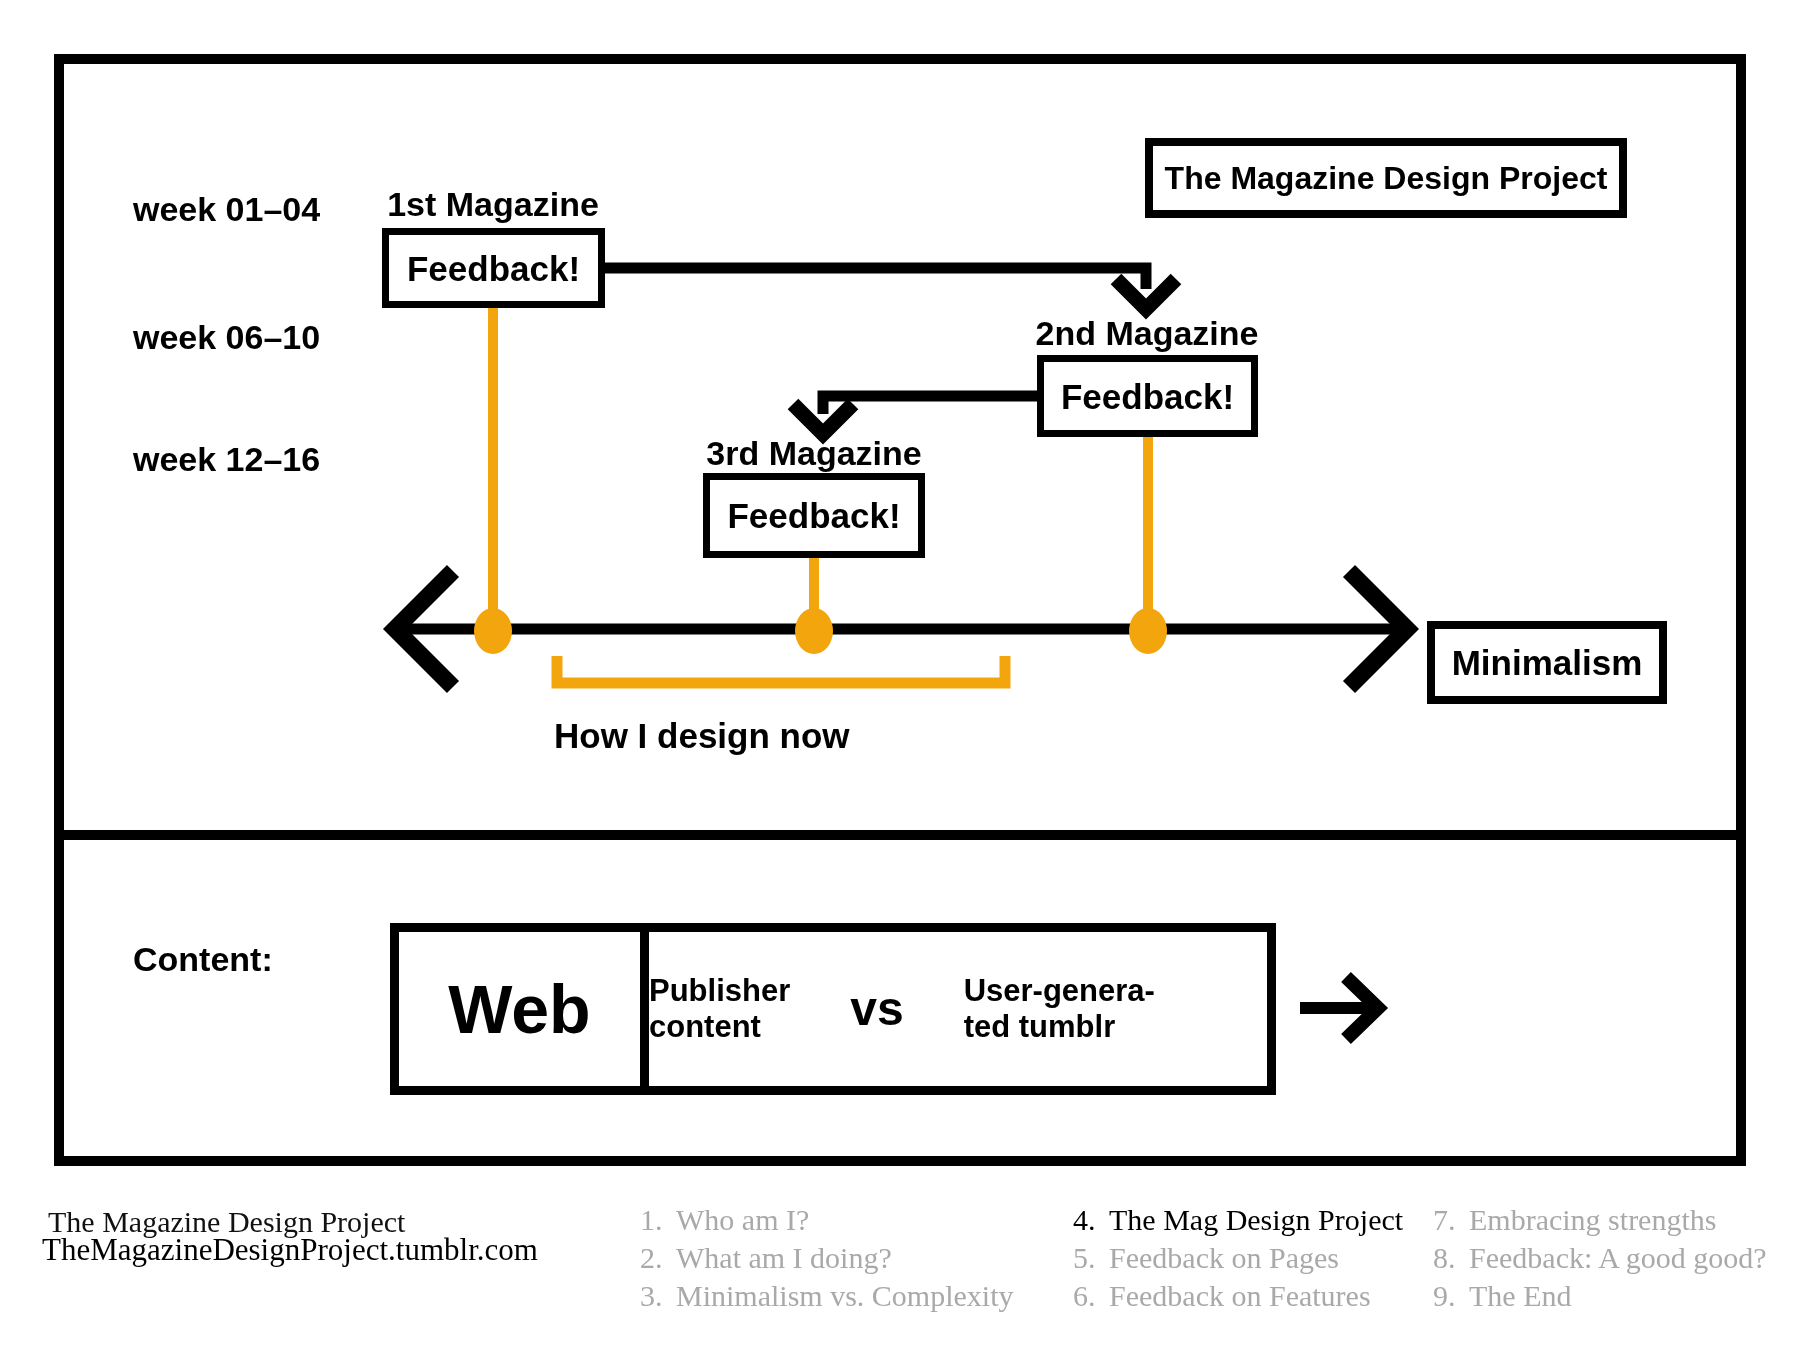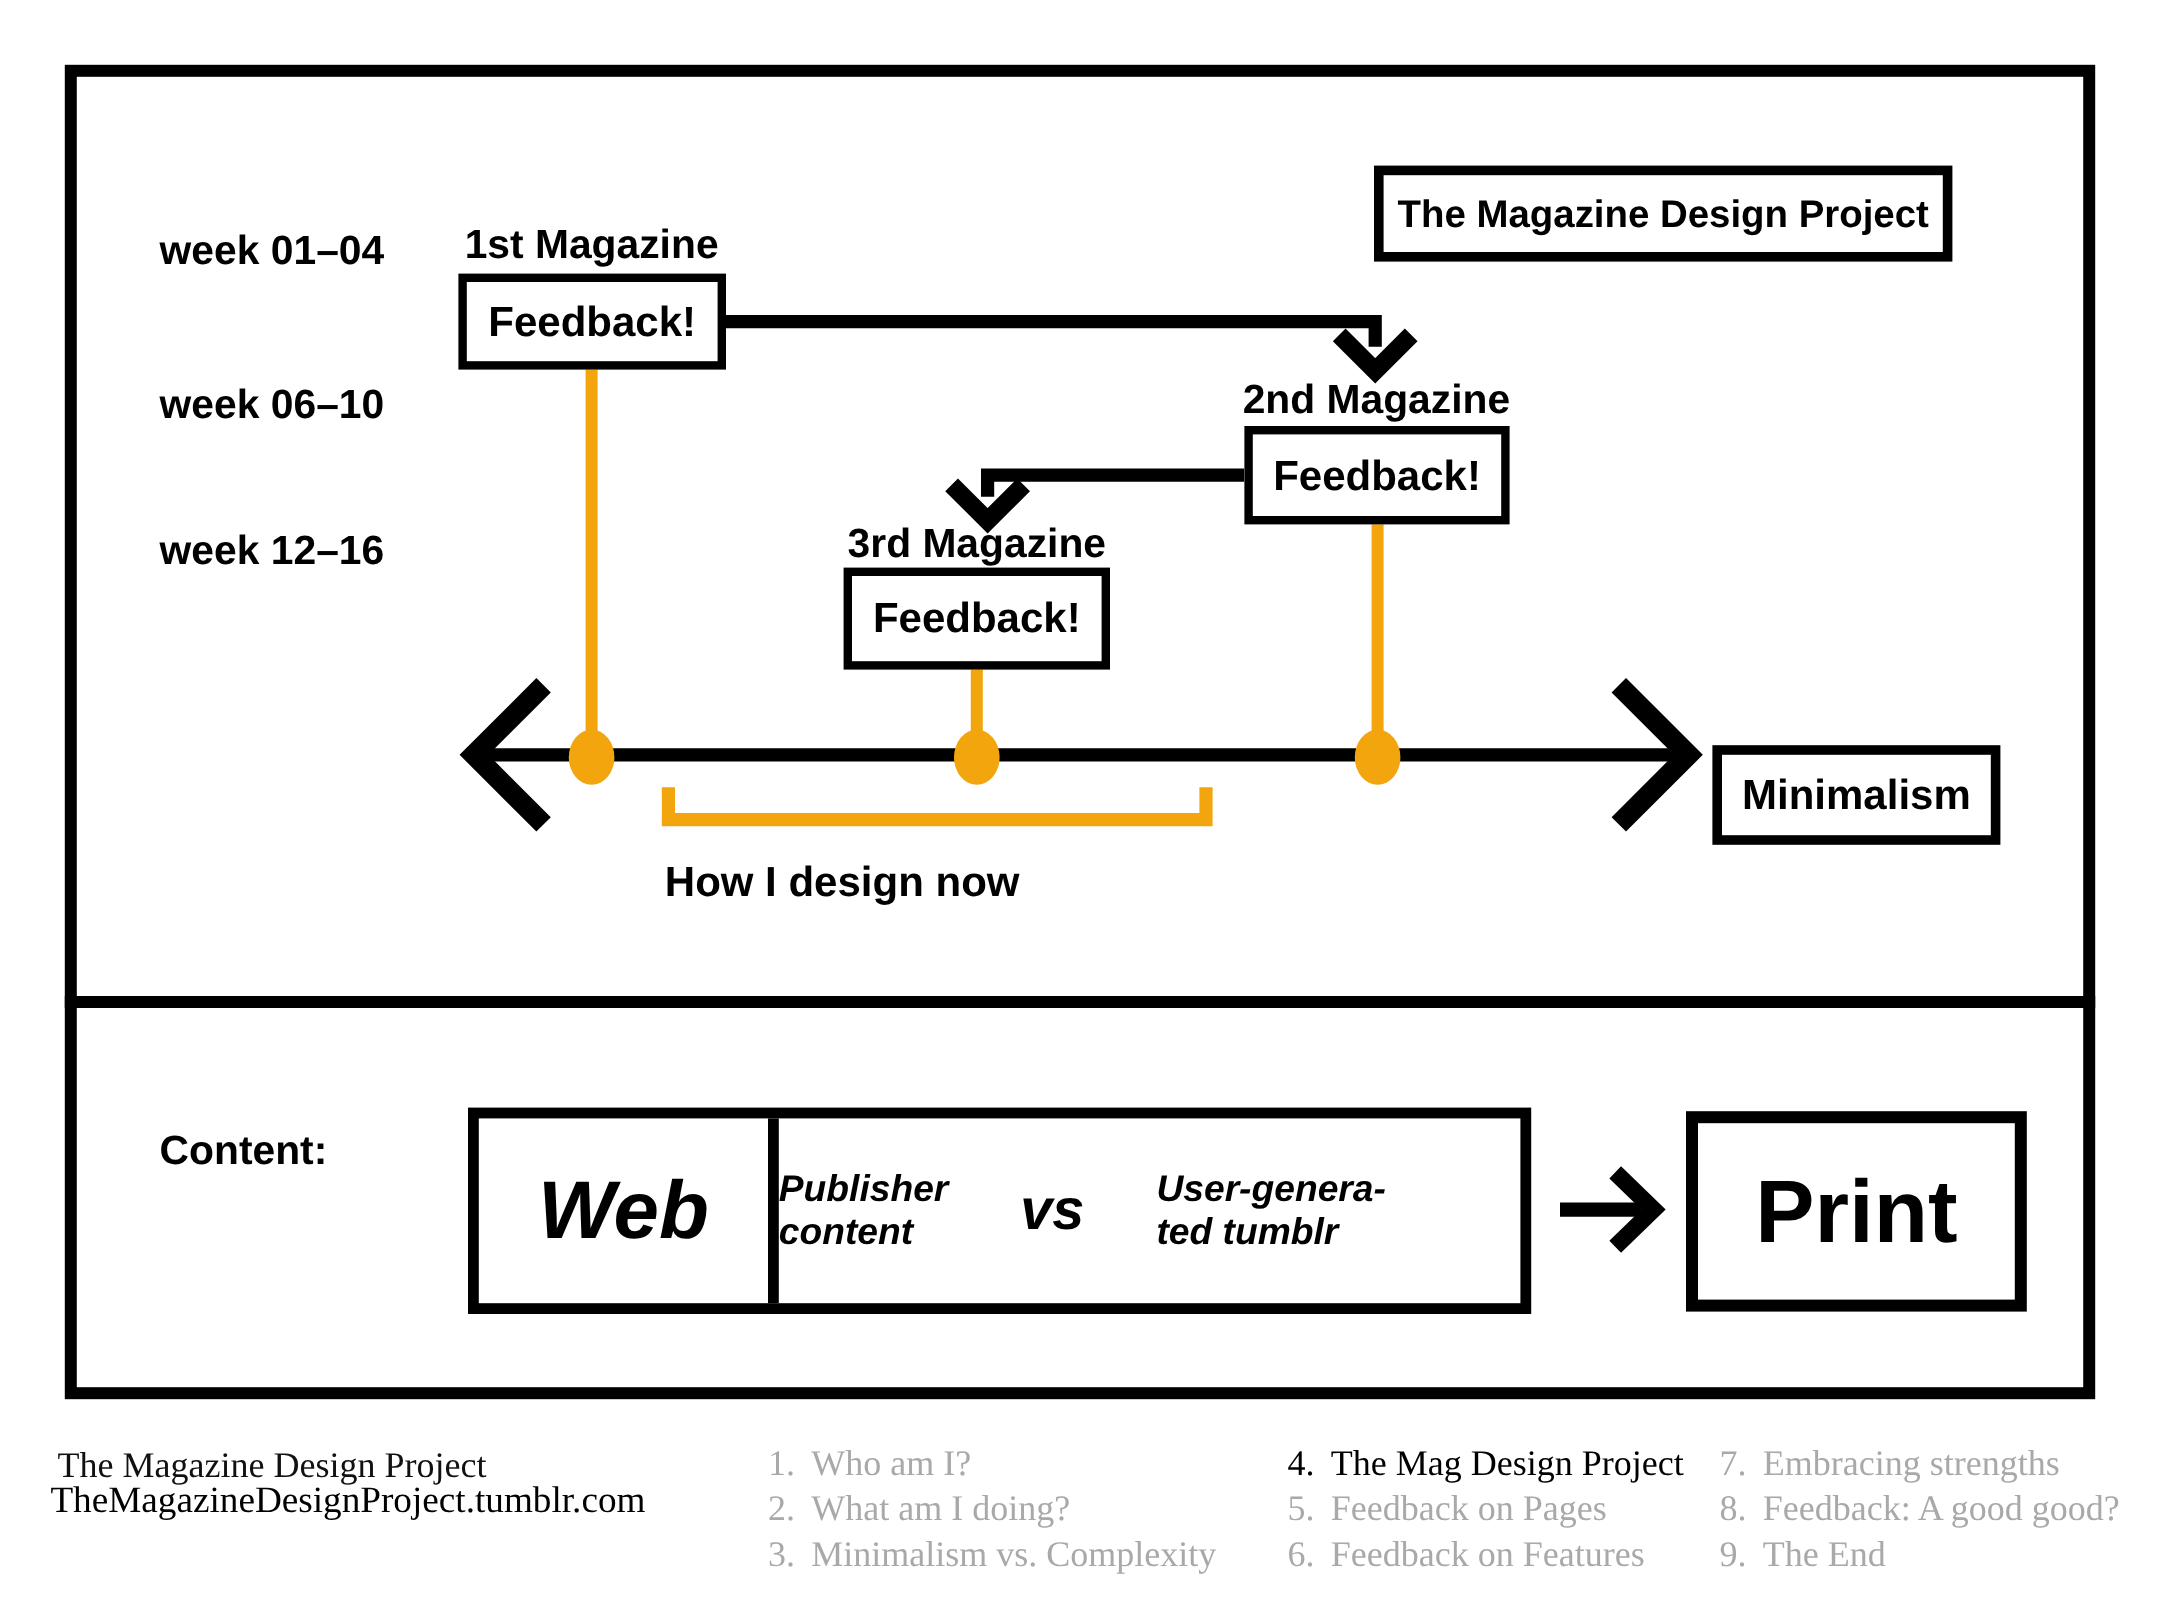--- a/index.html
+++ b/index.html
@@ -89,36 +89,33 @@
 
   <div class="abs box" style="left:1427px;top:584px;width:240px;height:83px;font-size:35px;margin-top:37px;">
     <span>Minimalism</span>
   </div>
 
   <div class="abs lbl" style="left:554px;top:716px;font-size:35px;">How I design now</div>
 
   <div class="abs lbl" style="left:133px;top:940px;font-size:34px;">Content:</div>
 
   <div class="abs" style="left:390px;top:923px;width:886px;height:172px;border:9px solid #000;
-       box-sizing:border-box;display:flex;background:#fff;font-style:italic;">
+       box-sizing:border-box;display:flex;background:#fff;">
     <div class="webcell" style="font-size:68px;">
       <span>Web</span>
     </div>
     <div class="rightcell">
       <div class="lbl pre" style="font-size:31px;white-space:pre-line;">Publisher
 content</div>
       <div class="lbl" style="font-size:48px;">vs</div>
       <div class="lbl pre" style="font-size:31px;white-space:pre-line;">User-genera-
 ted tumblr</div>
     </div>
   </div>
 
-  <div class="abs box" style="left:1405px;top:926px;width:284px;height:167px;border-width:10px;font-size:74px;">
-    <span>Print</span>
-  </div>
 
   <div class="abs serif" style="left:48px;top:1203px;font-size:30px;line-height:1.25;color:#111;">
     <div>The Magazine Design Project</div>
   </div>
   <div class="abs serif" style="left:42px;top:1232px;font-size:31px;color:#000000;">TheMagazineDesignProject.tumblr.com</div>
 
   <div class="agenda-item serif" style="left:640px;top:1205px;">
     <span class="num">1.</span><span>Who am I?</span>
   </div>
   <div class="agenda-item serif" style="left:640px;top:1243px;">

